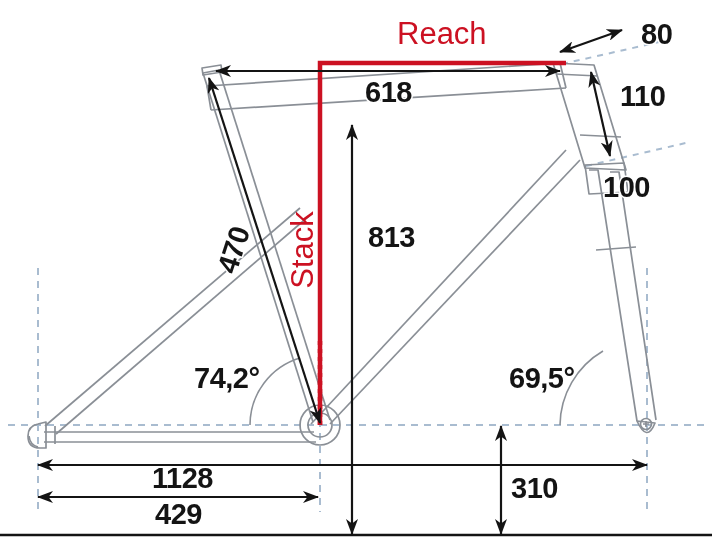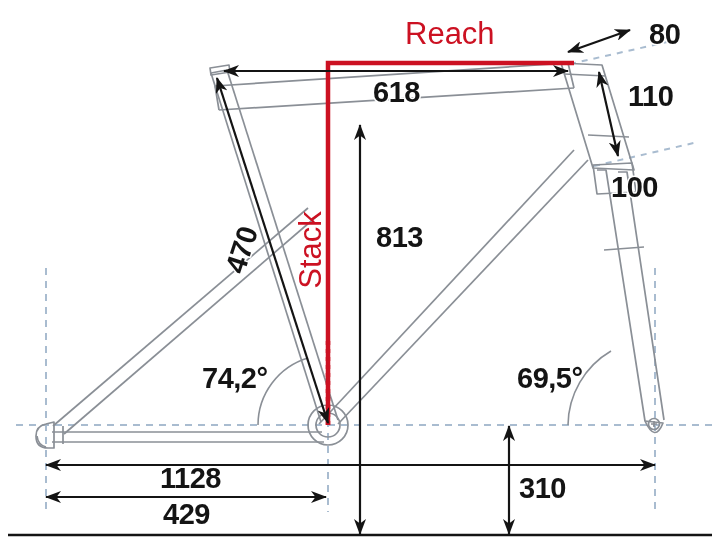--- a/index.html
+++ b/index.html
@@ -1,21 +1,21 @@
 <!DOCTYPE html>
 <html><head>
 <meta charset="utf-8">
 <style>
   html,body{margin:0;padding:0;background:#ffffff;}
   body{
     width:712px;height:548px;overflow:hidden;
     font-family:"Liberation Sans", sans-serif;
     position:relative;
   }
-  #stage{position:absolute;inset:0;width:592px;height:548px;margin-left:8px;}
+  #stage{position:absolute;inset:0;width:592px;height:548px;}
   svg{display:block;}
   .dimtxt{
     font-family:"Liberation Sans", sans-serif;
     font-weight:bold;
     fill:#141414;
     font-size:29px;
     letter-spacing:-0.5px;
     paint-order:stroke;
     stroke:#ffffff;
     stroke-width:3px;

